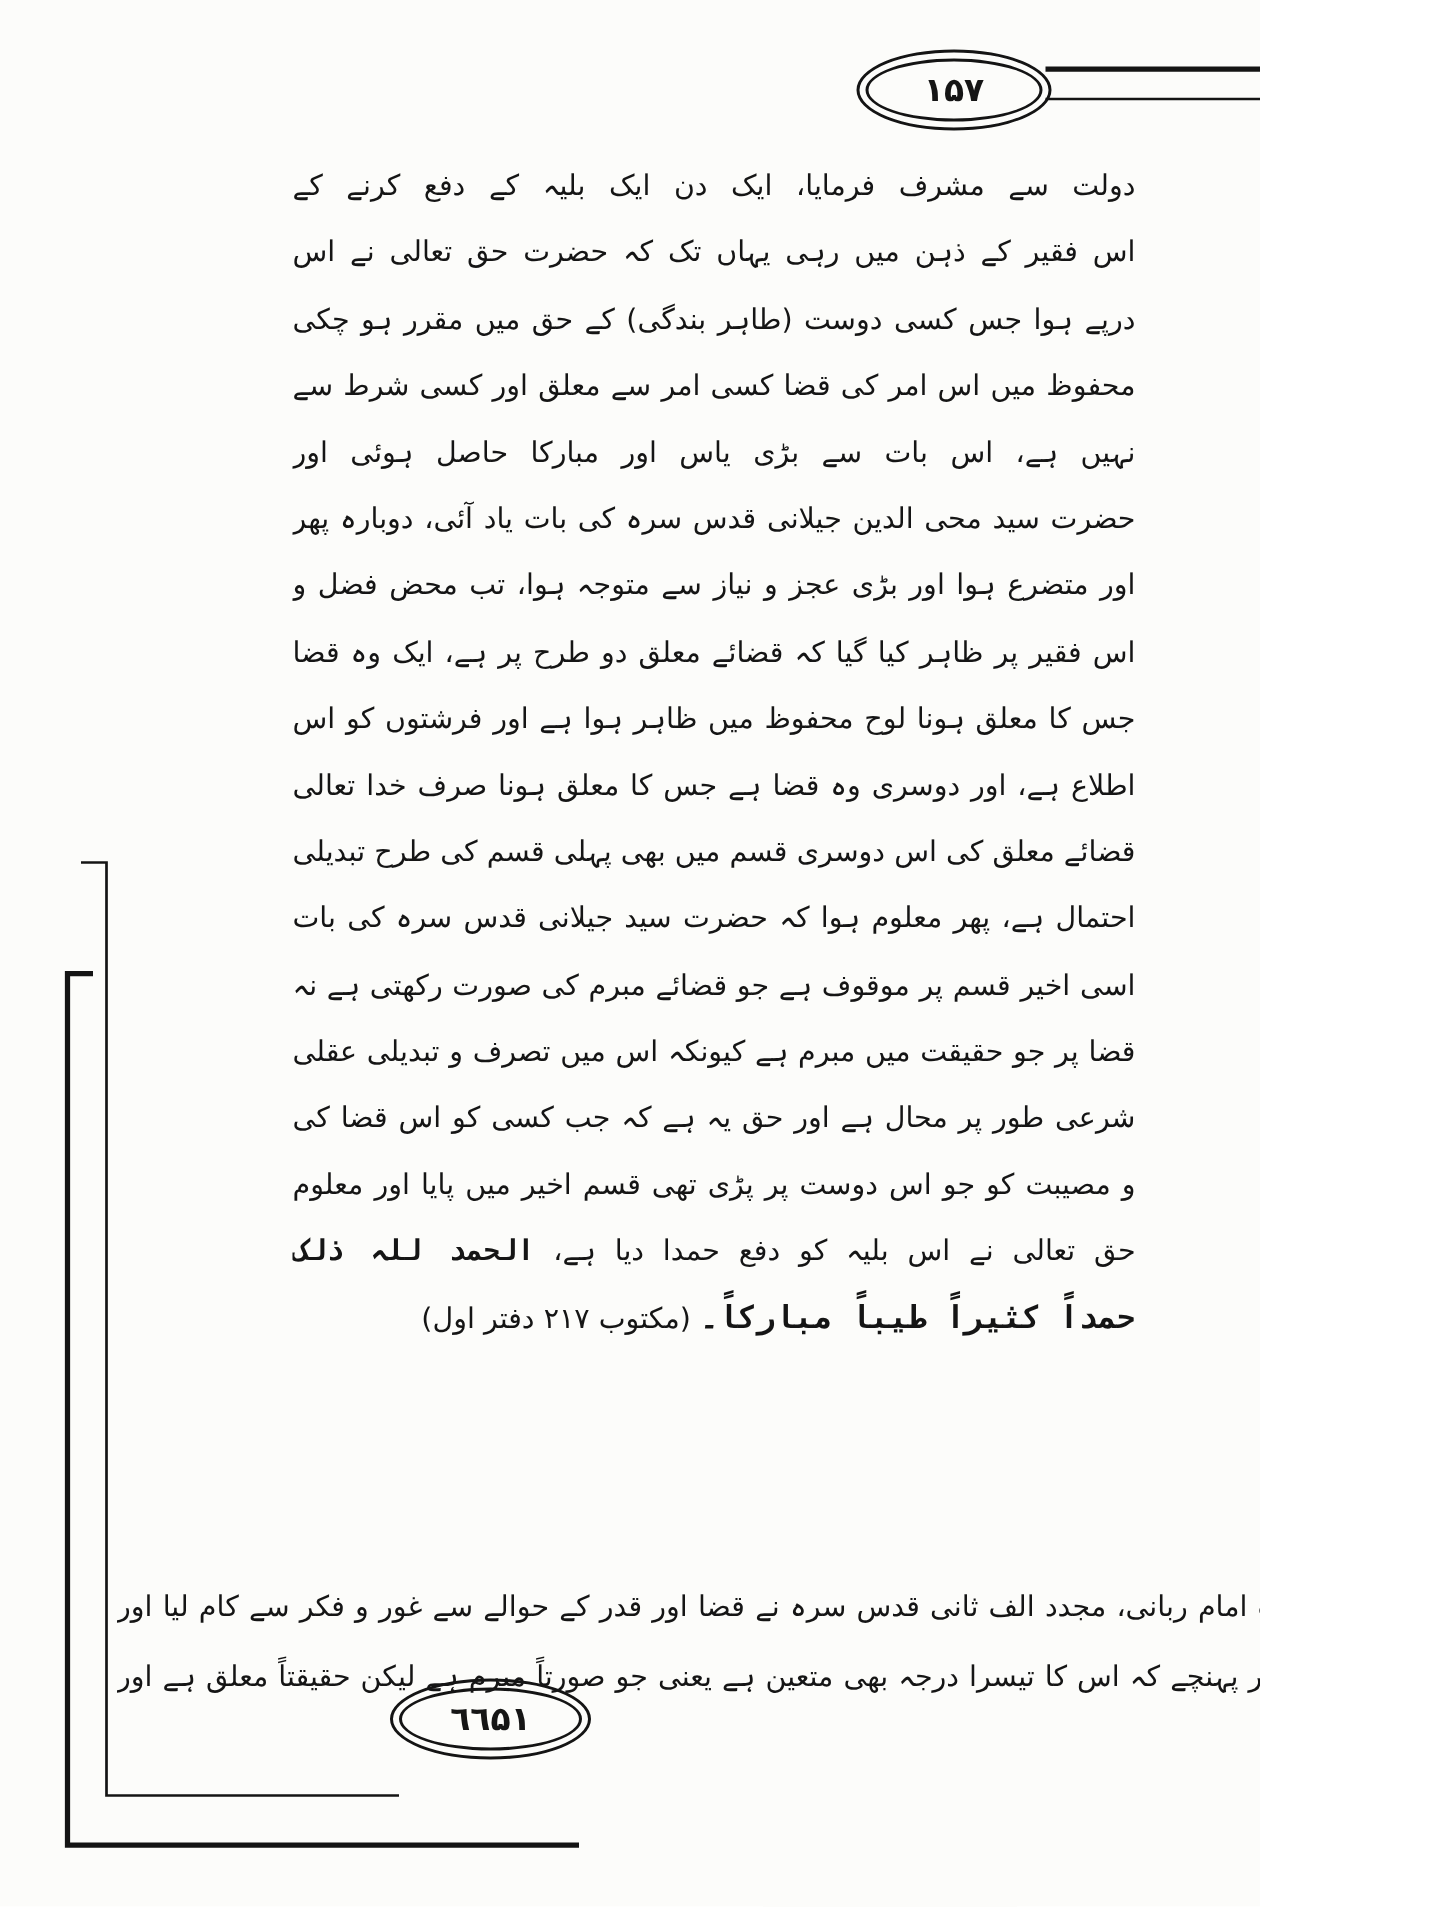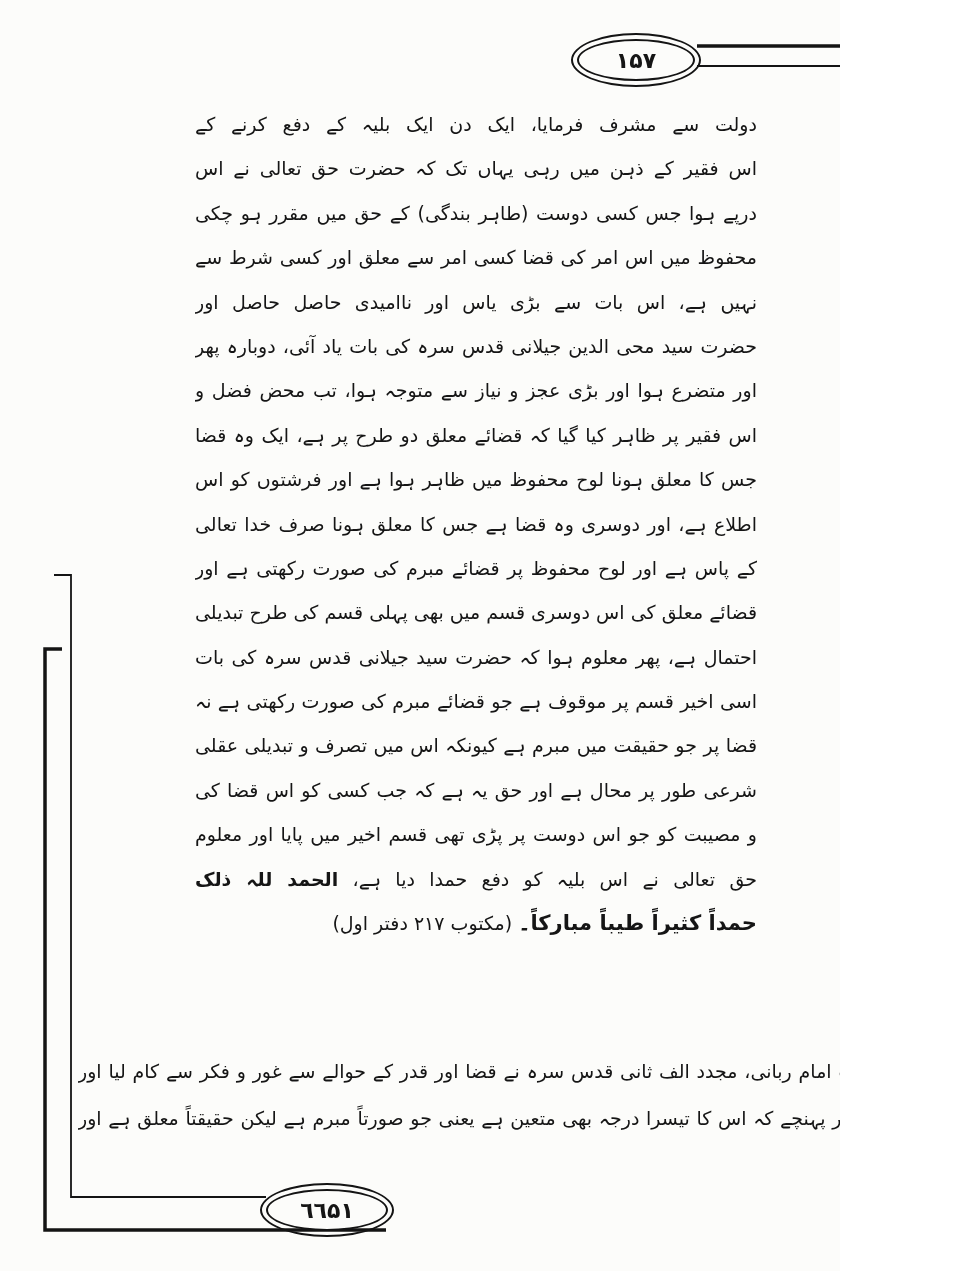--- a/index.html
+++ b/index.html
@@ -19,40 +19,40 @@
     border:2px solid #141414;
     outline:2px solid #141414;
     outline-offset:4px;
     border-radius:50%;
     background:#fcfcfa;
     display:flex;align-items:center;justify-content:center;
     font-weight:bold;
     font-size:22px;
   }
   .oval-top{left:577px;top:39px;width:114px;height:38px;}
-  .oval-bottom{left:266px;top:1189px;width:118px;height:38px;}
+  .oval-bottom{left:266px;top:1125px;width:118px;height:38px;}
 
   
   .letter{
     position:absolute;
     top:102px;left:195px;width:562px;
     direction:rtl;
     font-size:19px;
   }
   .ln{
     height:44.4px;line-height:44.4px;
     overflow:hidden;
     text-align:justify;
     text-align-last:justify;
   }
   .ln.last{
     text-align:right;
     text-align-last:right;
   }
-  .bold{font-weight:bold;}
+  .bold{font-weight:bold;font-family:Liberation Mono, monospace;}
   .ln.last .bold{font-size:21px;}
 
   
   .commentary{
     position:absolute;
     top:1048px;left:78px;width:817px;
     direction:rtl;
     font-size:19px;
   }
   .cln{
@@ -82,27 +82,26 @@
 
   <div class="oval oval-bottom">
     <span>٦٦۵١</span>
   </div>
 
   <div class="letter">
     <div class="ln">دولت سے مشرف فرمایا، ایک دن ایک بلیہ کے دفع کرنے کے</div>
     <div class="ln">اس فقیر کے ذہن میں رہی یہاں تک کہ حضرت حق تعالی نے اس</div>
     <div class="ln">درپے ہوا جس کسی دوست (طاہر بندگی) کے حق میں مقرر ہو چکی تھی،</div>
     <div class="ln">محفوظ میں اس امر کی قضا کسی امر سے معلق اور کسی شرط سے مشروط</div>
-    <div class="ln">نہیں ہے، اس بات سے بڑی یاس اور ناامیدی حاصل حاصل اور</div>
+    <div class="ln">نہیں ہے، اس بات سے بڑی یاس اور مبارکا حاصل ہوئی اور</div>
     <div class="ln">حضرت سید محی الدین جیلانی قدس سرہ کی بات یاد آئی، دوبارہ پھر ملتجی</div>
     <div class="ln">اور متضرع ہوا اور بڑی عجز و نیاز سے متوجہ ہوا، تب محض فضل و کرم سے</div>
     <div class="ln">اس فقیر پر ظاہر کیا گیا کہ قضائے معلق دو طرح پر ہے، ایک وہ قضا ہے</div>
     <div class="ln">جس کا معلق ہونا لوح محفوظ میں ظاہر ہوا ہے اور فرشتوں کو اس پر</div>
     <div class="ln">اطلاع ہے، اور دوسری وہ قضا ہے جس کا معلق ہونا صرف خدا تعالی ہی</div>
-    <div class="ln">کے پاس ہے اور لوح محفوظ پر قضائے مبرم کی صورت رکھتی ہے اور</div>
     <div class="ln">قضائے معلق کی اس دوسری قسم میں بھی پہلی قسم کی طرح تبدیلی کا</div>
     <div class="ln">احتمال ہے، پھر معلوم ہوا کہ حضرت سید جیلانی قدس سرہ کی بات بھی</div>
     <div class="ln">اسی اخیر قسم پر موقوف ہے جو قضائے مبرم کی صورت رکھتی ہے نہ اس</div>
     <div class="ln">قضا پر جو حقیقت میں مبرم ہے کیونکہ اس میں تصرف و تبدیلی عقلی اور</div>
     <div class="ln">شرعی طور پر محال ہے اور حق یہ ہے کہ جب کسی کو اس قضا کی حقیقت پر</div>
     <div class="ln">و مصیبت کو جو اس دوست پر پڑی تھی قسم اخیر میں پایا اور معلوم ہوا کہ</div>
     <div class="ln">
       <span>حق تعالی نے اس بلیہ کو دفع حمدا دیا ہے، </span><span class="bold">الحمد للہ ذلک</span>
     </div>
     <div class="ln last">

